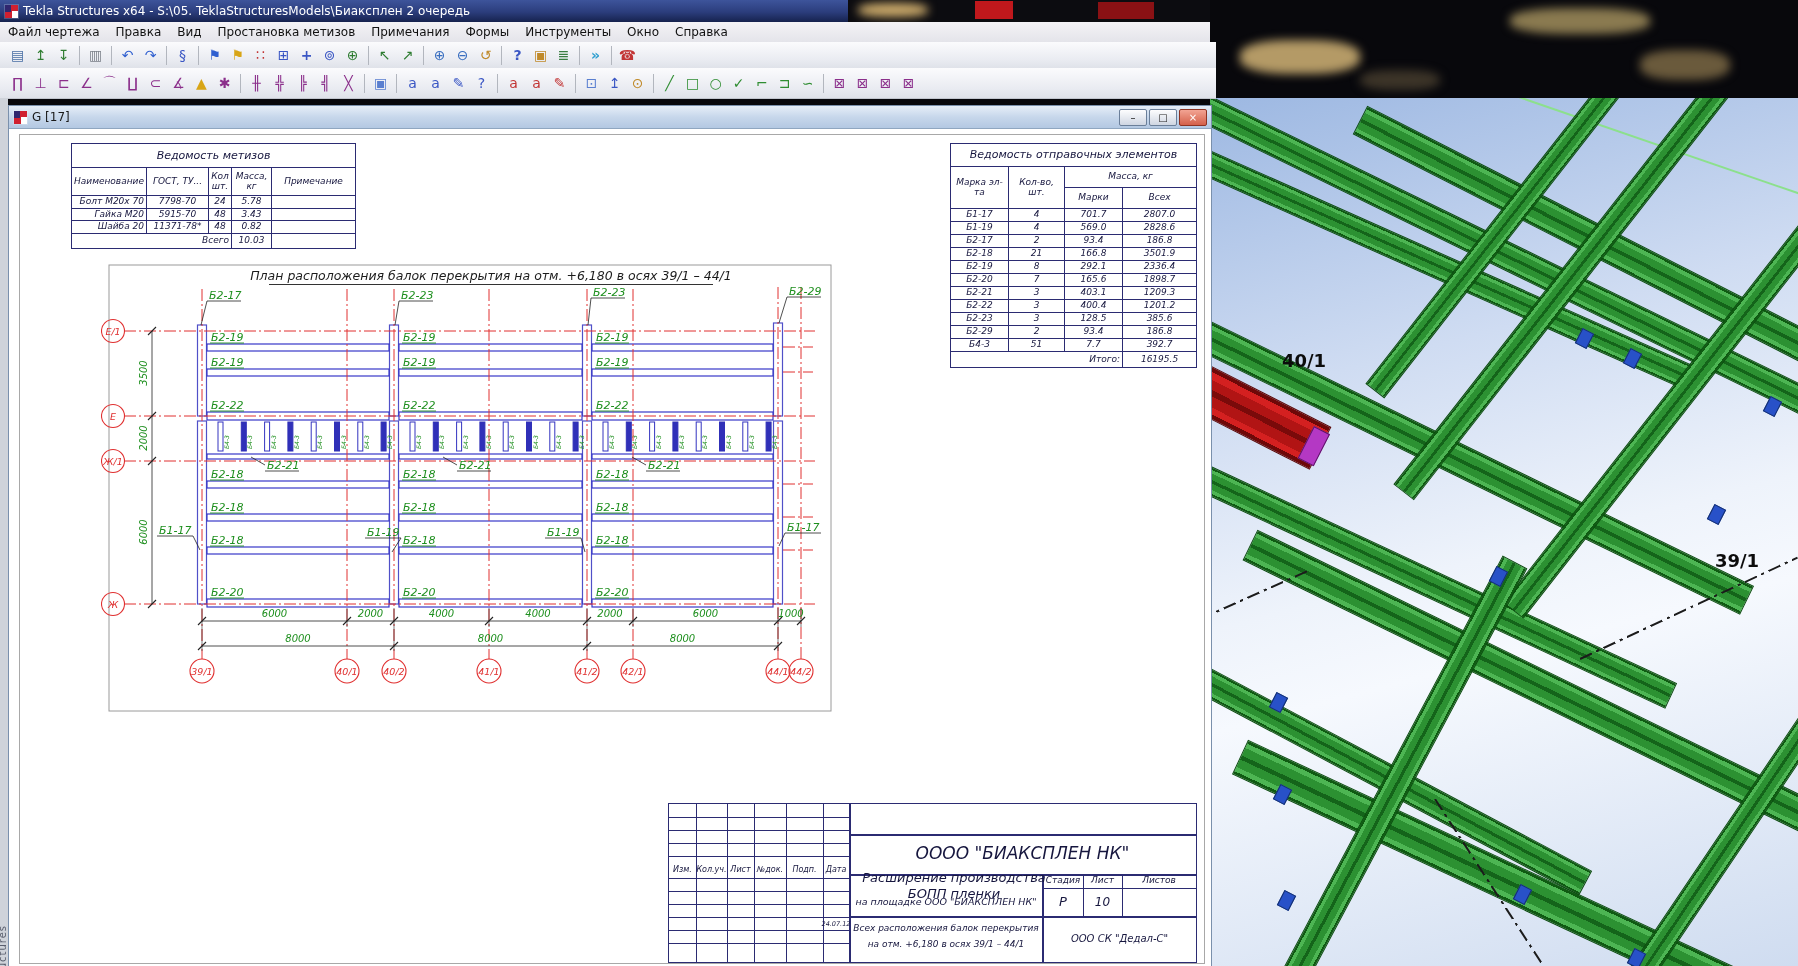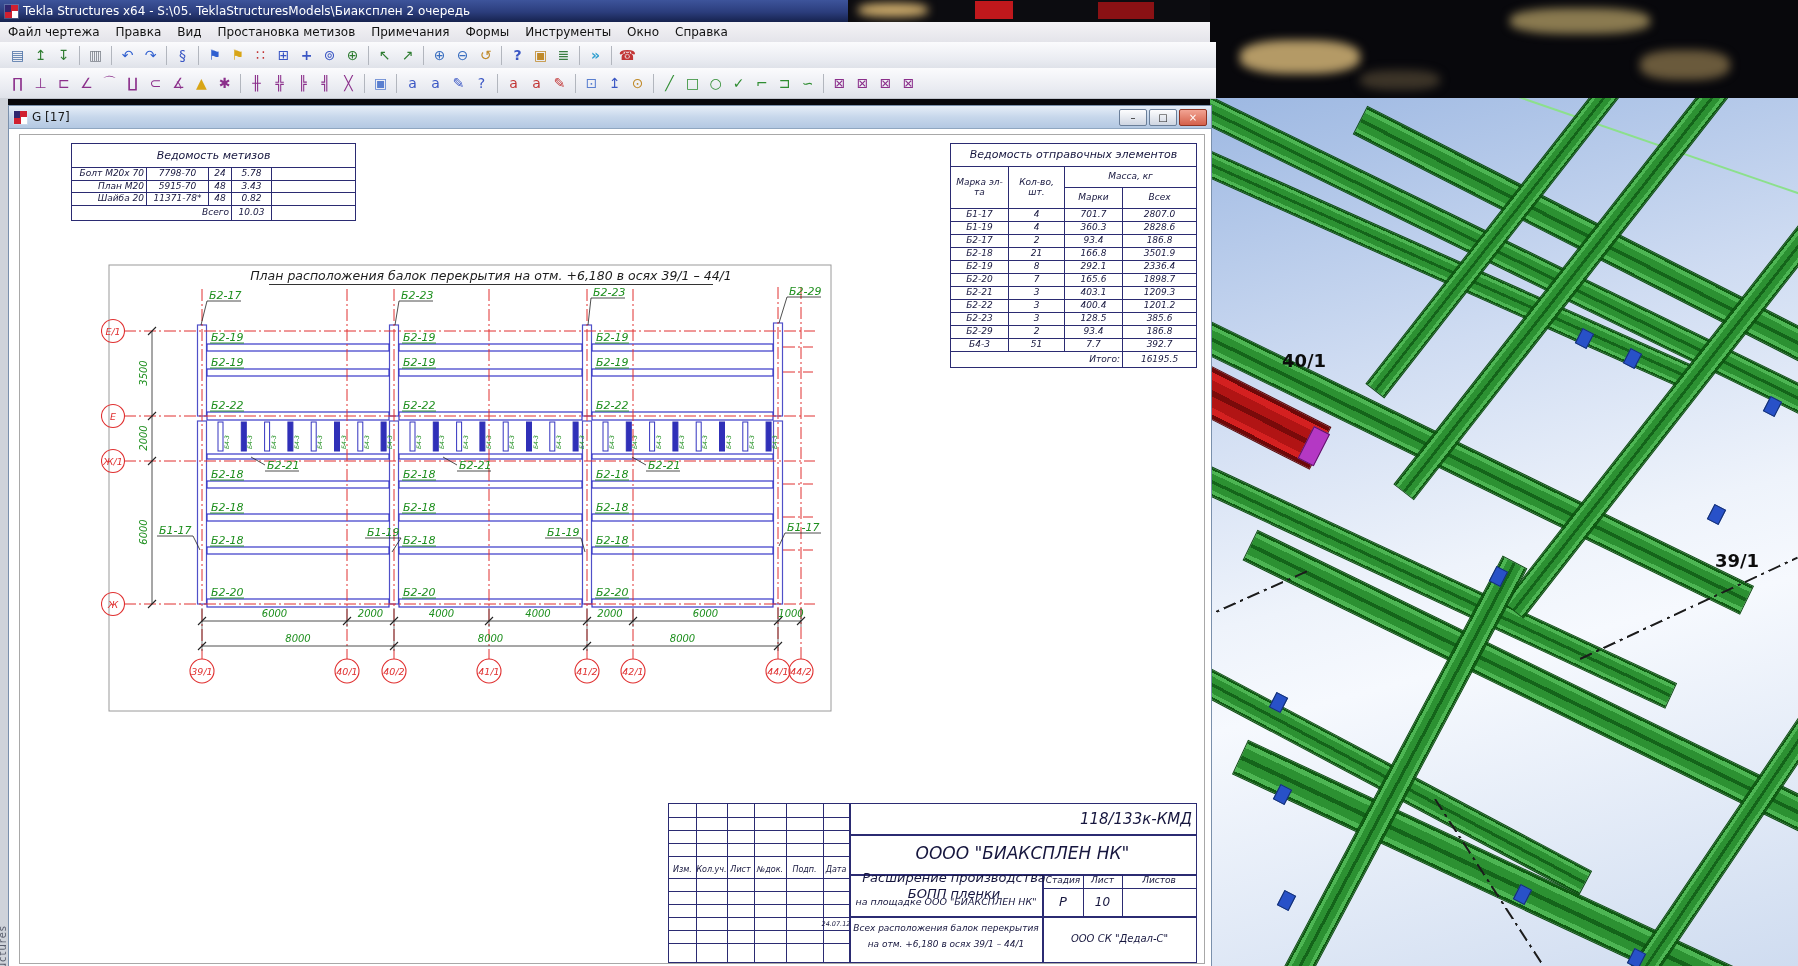--- a/index.html
+++ b/index.html
@@ -277,32 +277,39 @@
           <col style="width:75px">
           <col style="width:62px">
           <col style="width:23px">
           <col style="width:40px">
           <col style="width:84px">
         </colgroup>
       <tbody>
           <tr style="height:24px">
             <td class="ttl" colspan="5">Ведомость метизов</td>
           </tr>
+      <tr style="height:28px">
+        <td>Наименование</td>
+        <td>ГОСТ, ТУ...</td>
+        <td>Кол шт.</td>
+        <td>Масса, кг</td>
+        <td>Примечание</td>
+      </tr>
       </tbody>
         <tbody>
 
       <tr style="height:12.5px">
           <td class="l">Болт М20х 70</td>
             <td>7798-70</td>
             <td>24</td>
             <td>5.78</td>
             <td></td>
         </tr>
           <tr style="height:12.5px">
-          <td class="l">План М20</td>
+          <td class="l">Гайка М20</td>
             <td>5915-70</td>
             <td>48</td>
             <td>3.43</td>
             <td></td>
         </tr>
           <tr style="height:12.5px">
           <td class="l">Шайба 20</td>
             <td>11371-78*</td>
             <td>48</td>
             <td>0.82</td>
@@ -343,21 +350,21 @@
 
       <tr style="height:13px">
           <td>Б1-17</td>
             <td>4</td>
             <td>701.7</td>
             <td>2807.0</td>
         </tr>
           <tr style="height:13px">
           <td>Б1-19</td>
             <td>4</td>
-            <td>360.3</td>
+            <td>569.0</td>
             <td>2828.6</td>
         </tr>
           <tr style="height:13px">
           <td>Б2-17</td>
             <td>2</td>
             <td>93.4</td>
             <td>186.8</td>
         </tr>
           <tr style="height:13px">
           <td>Б2-18</td>
@@ -711,21 +718,20 @@
       <div class="tb-cell" style="left:150px;top:114px;width:34px;height:12px;font-size:6.5px;">24.07.12</div>
 
       <div class="tb-line" style="left:180px;top:30px;width:347px;height:1.5px;"></div>
       <div class="tb-line" style="left:180px;top:70px;width:347px;height:1.5px;"></div>
       <div class="tb-line" style="left:180px;top:112px;width:347px;height:1.5px;"></div>
       <div class="tb-line" style="left:373px;top:70px;width:1.5px;height:88px;"></div>
       <div class="tb-line" style="left:373px;top:84px;width:154px;height:1px;"></div>
       <div class="tb-line" style="left:414px;top:70px;width:1px;height:44px;"></div>
       <div class="tb-line" style="left:453px;top:70px;width:1px;height:44px;"></div>
 
-      <div class="tb-cell" style="left:185px;top:0;width:338px;height:30px;justify-content:flex-end;font-size:15px;">118/133к-КМД</div>
       <div class="tb-cell" style="left:180px;top:30px;width:347px;height:40px;font-size:17px;">ОООО "БИАКСПЛЕН НК"</div>
 
       <div class="tb-cell" style="left:191px;top:74px;width:188px;height:16px;font-size:13px;">Расширение производства БОПП пленки</div>
       <div class="tb-cell" style="left:183px;top:90px;width:188px;height:16px;font-size:9.5px;">на площадке ООО "БИАКСПЛЕН НК"</div>
 
       <div class="tb-cell" style="left:374px;top:70px;width:40px;height:14px;font-size:9px;">Стадия</div>
       <div class="tb-cell" style="left:414px;top:70px;width:39px;height:14px;font-size:9px;">Лист</div>
       <div class="tb-cell" style="left:453px;top:70px;width:74px;height:14px;font-size:9px;">Листов</div>
       <div class="tb-cell" style="left:374px;top:84px;width:40px;height:28px;font-size:13px;">Р</div>
       <div class="tb-cell" style="left:414px;top:84px;width:39px;height:28px;font-size:12px;">10</div>

